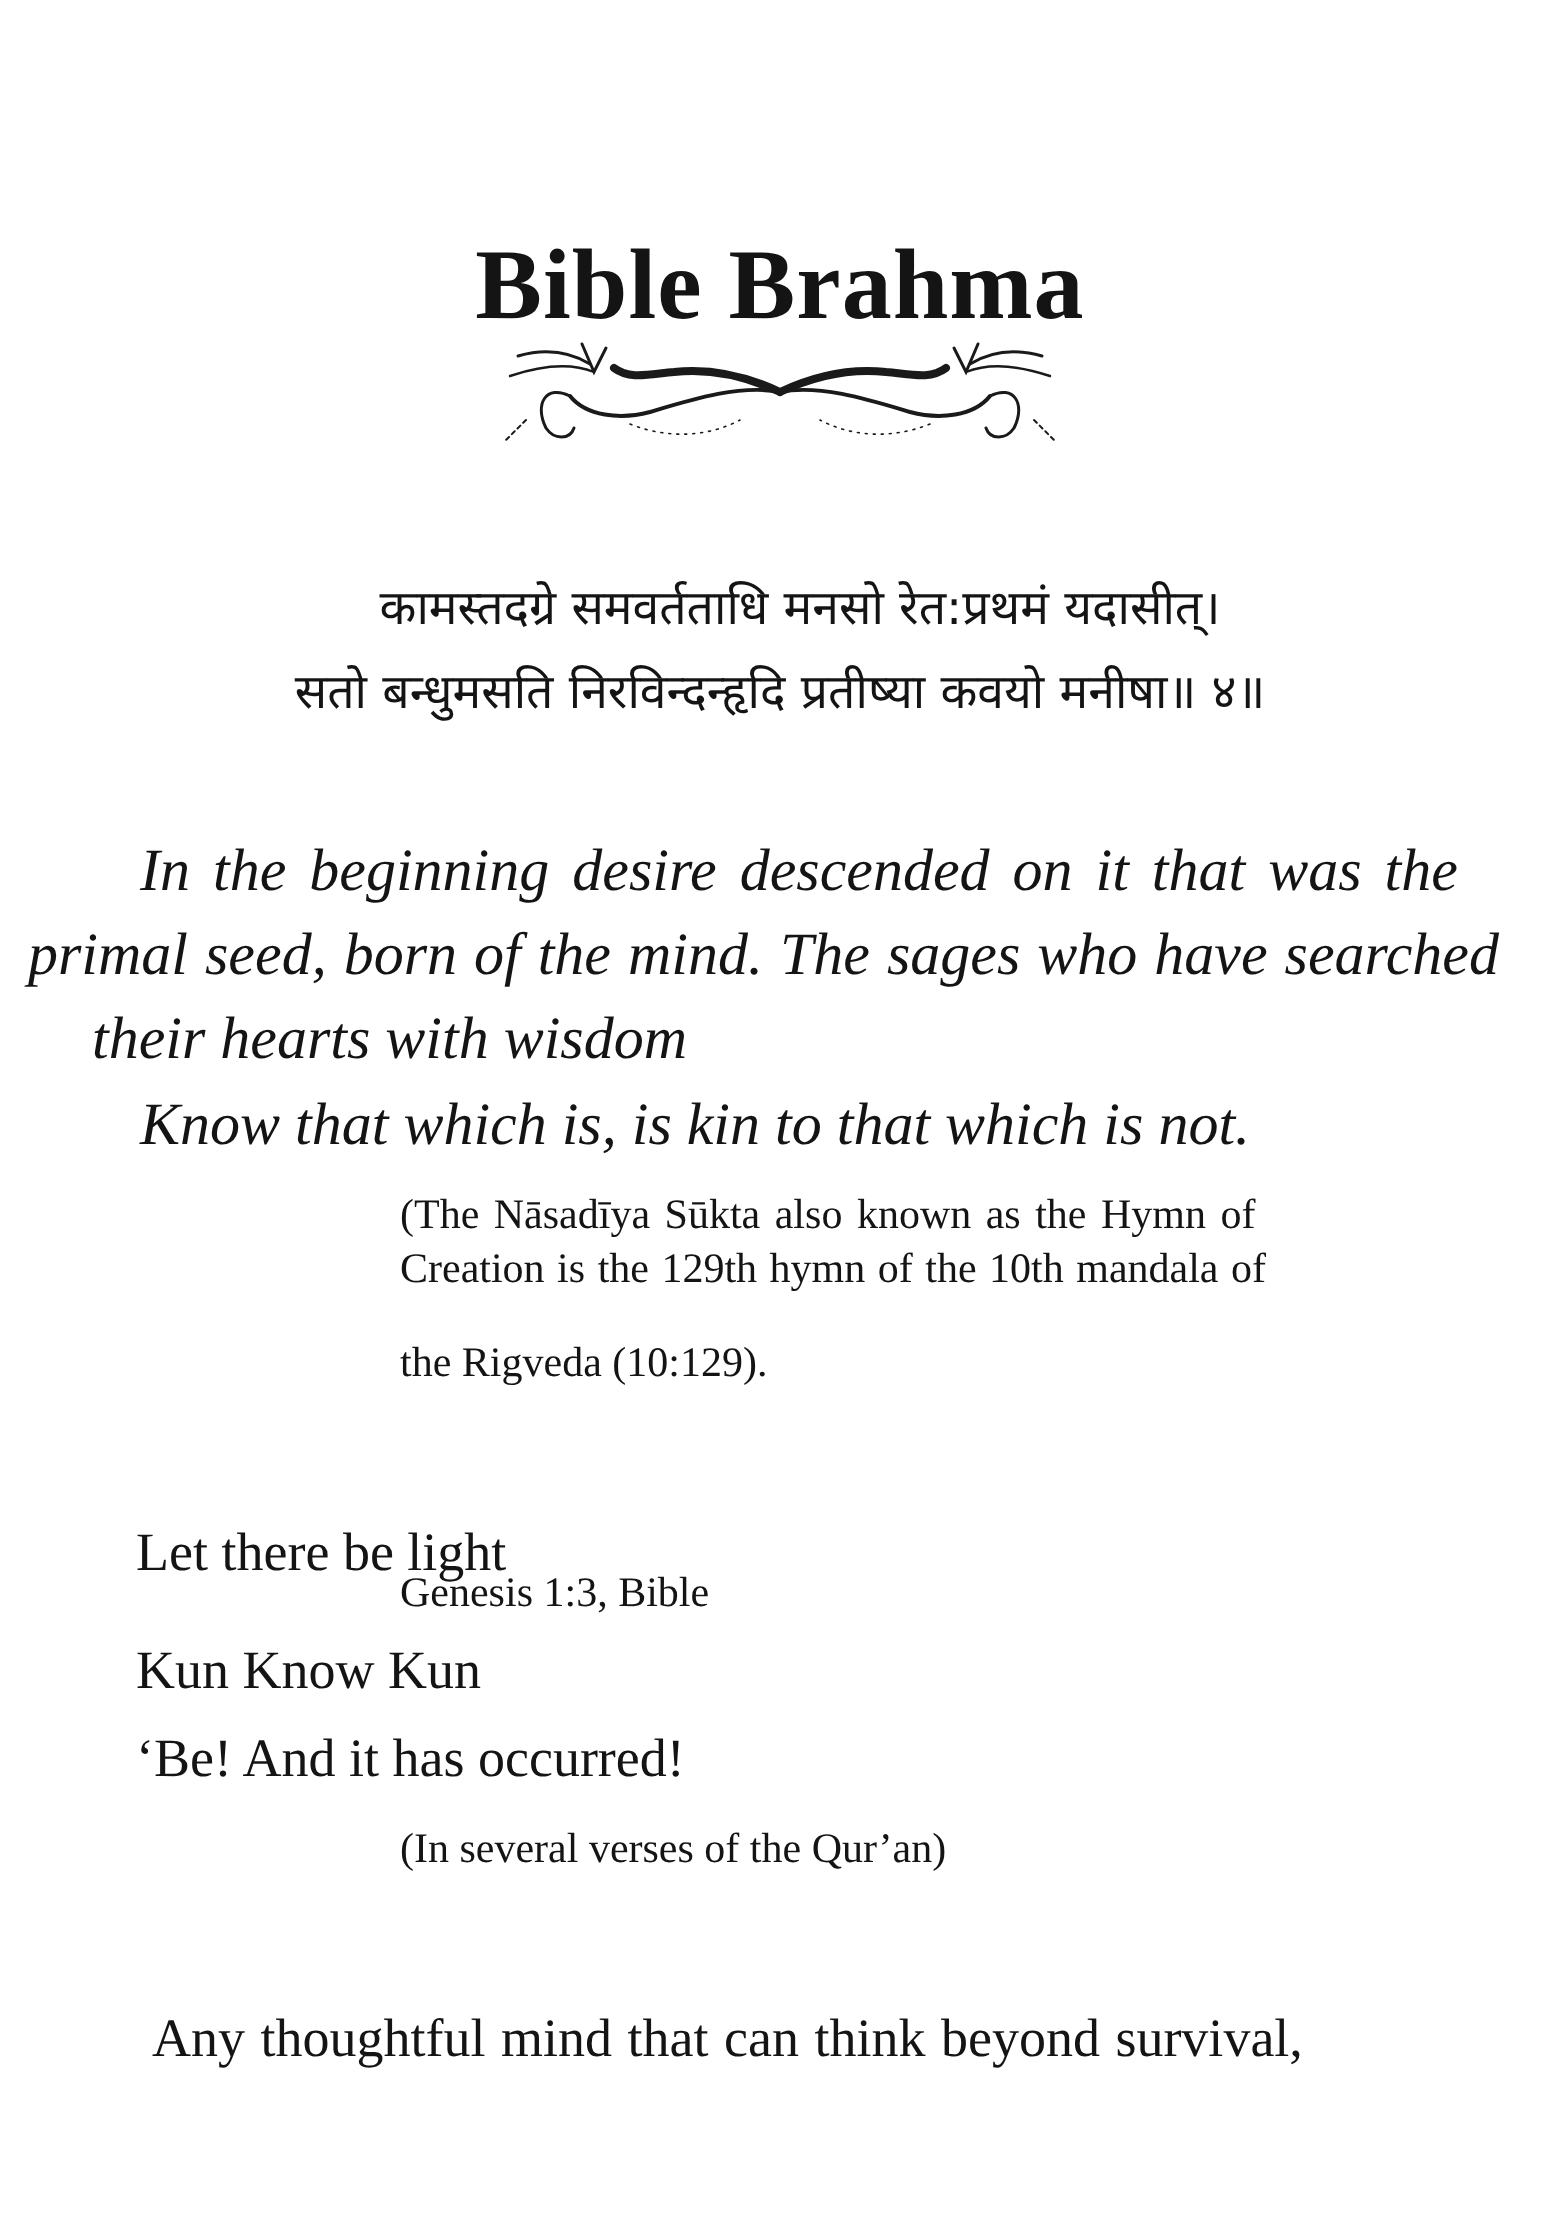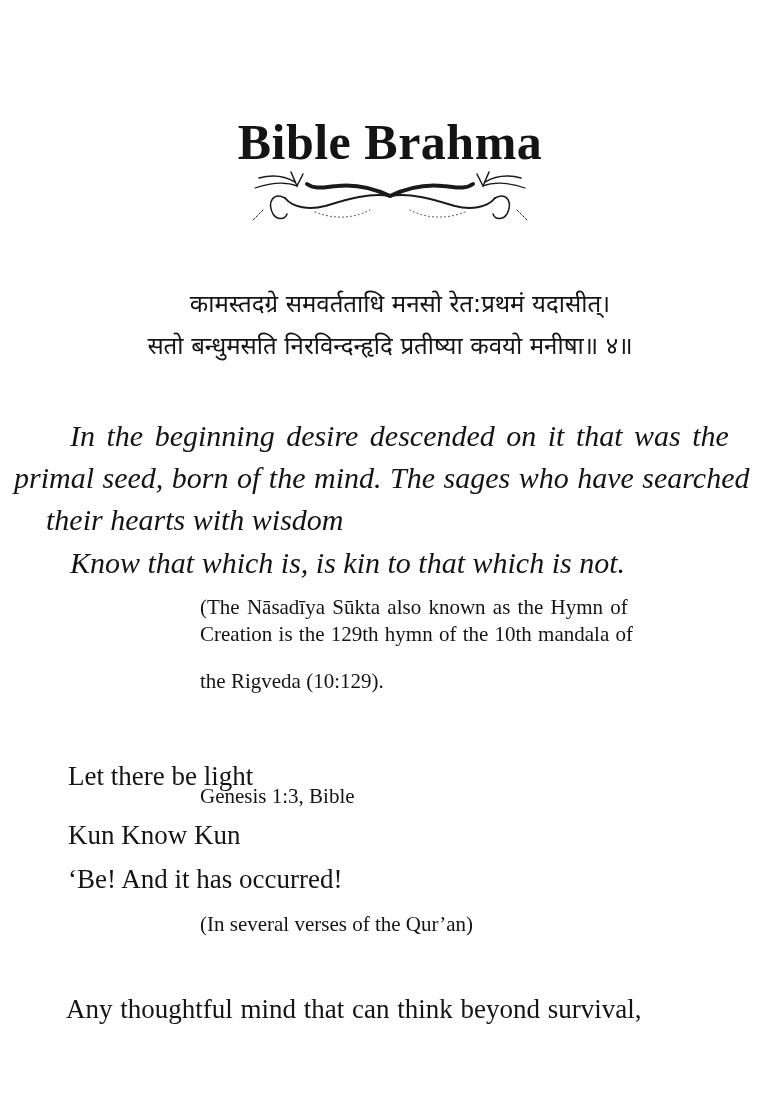--- a/index.html
+++ b/index.html
@@ -119,13 +119,13 @@
 <div class="abs note n1">(The Nāsadīya Sūkta also known as the Hymn of</div>
 <div class="abs note n2">Creation is the 129th hymn of the 10th mandala of</div>
 <div class="abs note n3">the Rigveda (10:129).</div>
 
 <div class="abs quote q1">Let there be light</div>
 <div class="abs c1">Genesis 1:3, Bible</div>
 <div class="abs quote q2">Kun Know Kun</div>
 <div class="abs quote q3">‘Be! And it has occurred!</div>
 <div class="abs c2">(In several verses of the Qur’an)</div>
 
-<p class="abs body-text" style="margin:0">Any thoughtful mind that can think beyond survival,</p>
+<p class="abs body-text" style="margin:10px">Any thoughtful mind that can think beyond survival,</p>
 
 </body></html>

